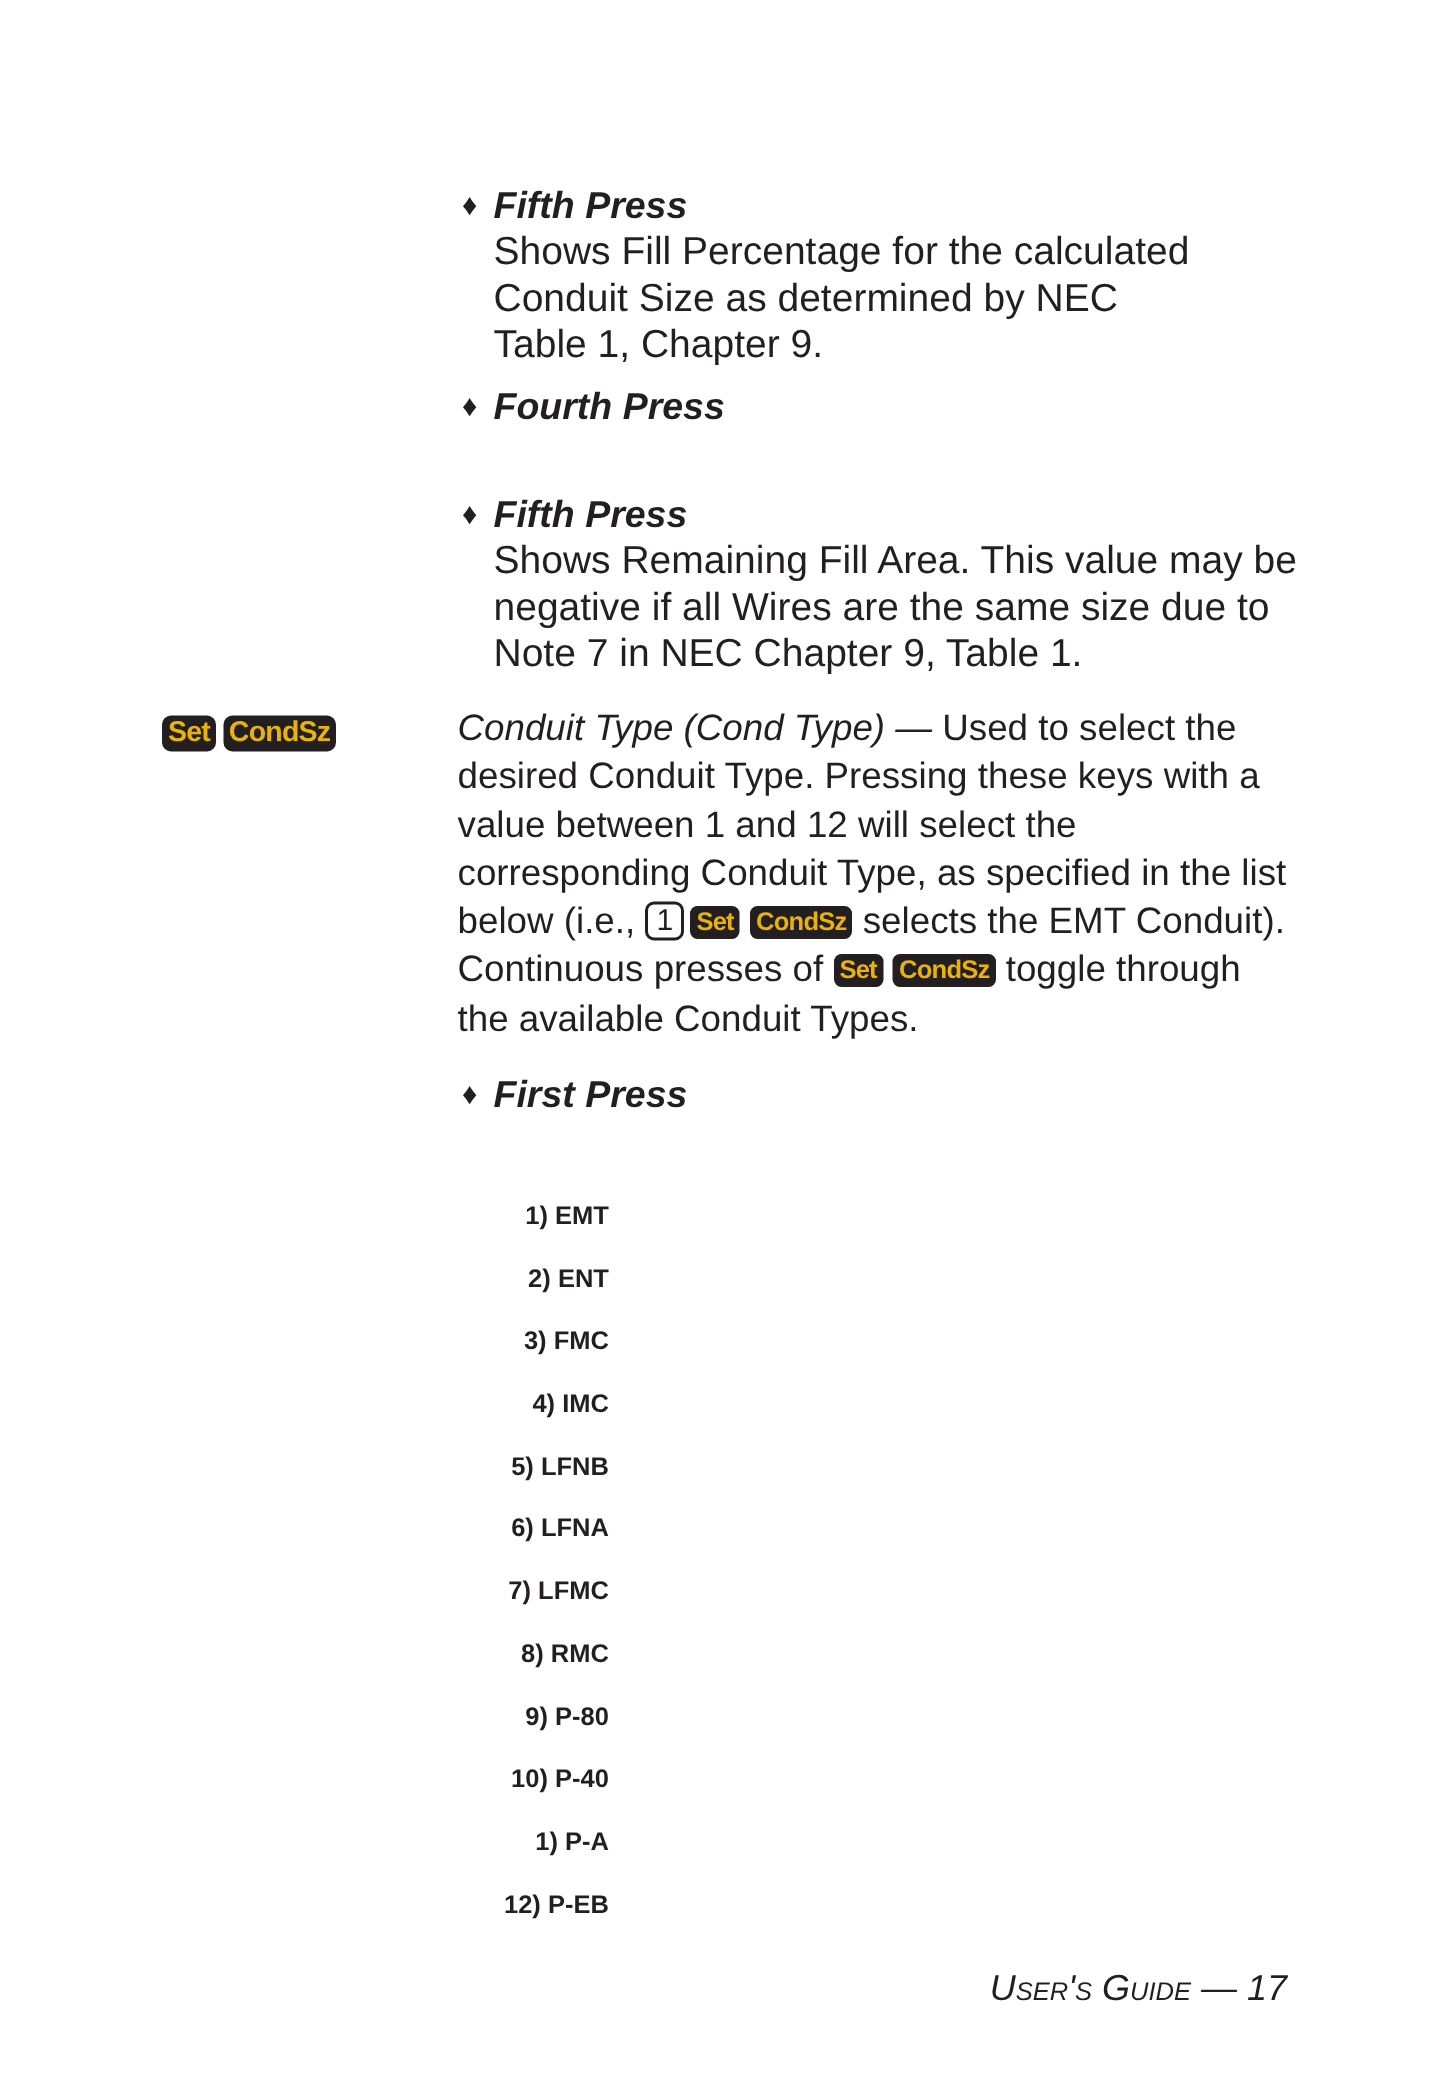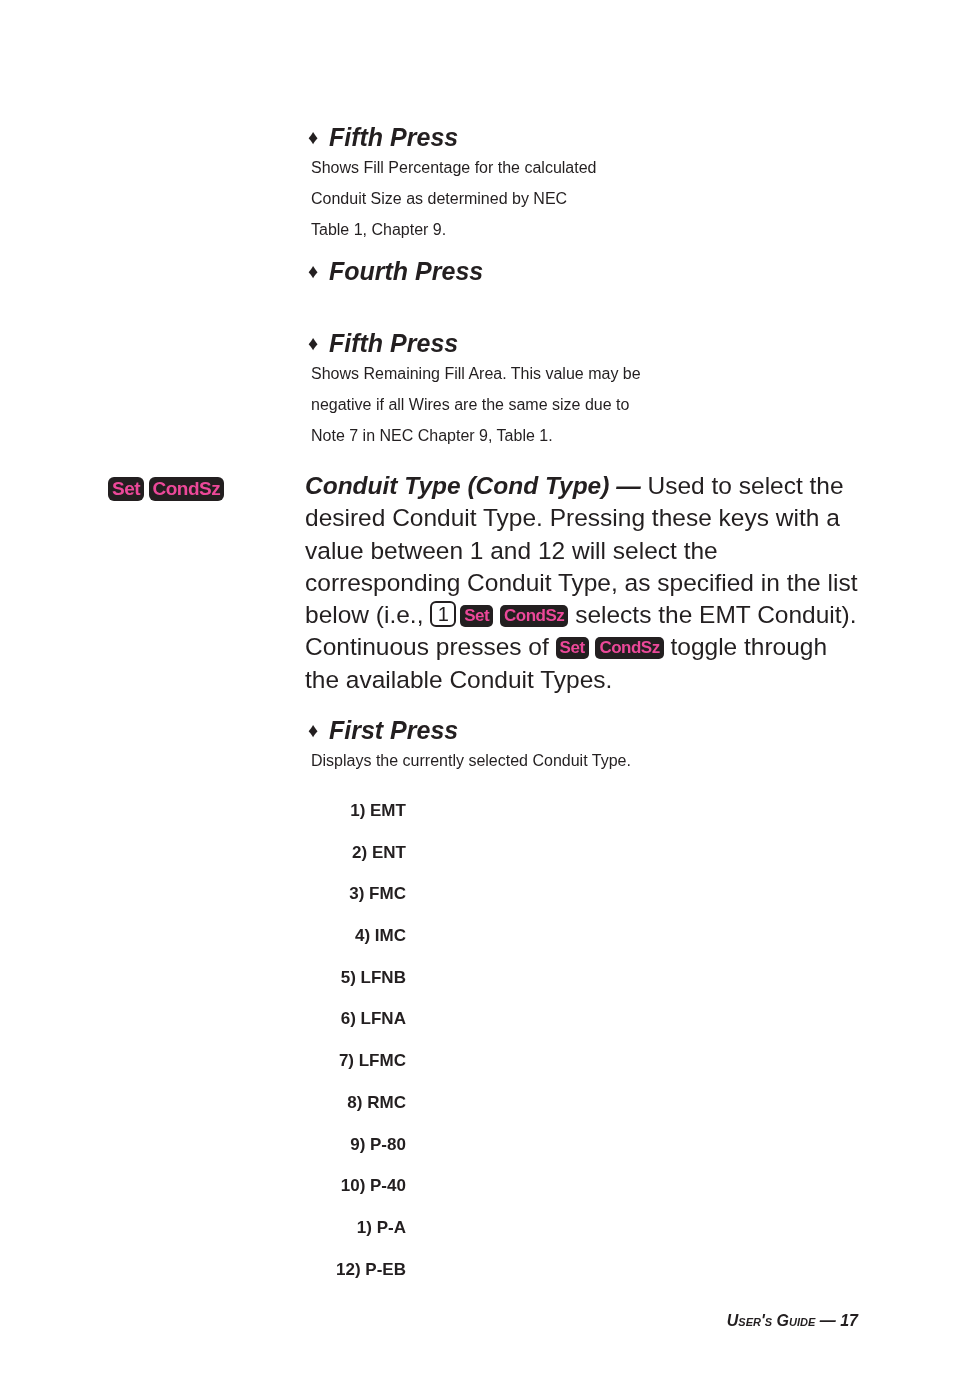--- a/index.html
+++ b/index.html
@@ -8,43 +8,43 @@
     font-family: "Liberation Sans", sans-serif; color: #231f20;
   }
   .abs { position: absolute; }
   .press-block { position: absolute; left: 308px; width: 560px; }
   .press-title {
     font-size: 25px; font-weight: bold; font-style: italic; line-height: 30px;
     display: flex; align-items: center;
   }
   .diamond { font-style: normal; font-size: 20px; width: 21px; display: inline-block; }
   .press-body {
-    margin-left: 3px; font-size: 16px; line-height: 31px; white-space: pre-line;
+    margin-left: 21px; font-size: 26px; line-height: 31px; white-space: pre-line;
   }
   .key {
-    display: inline-block; background: #231f20; color: #ec4899; font-weight: bold;
+    display: inline-block; background: #231f20; color: #eab308; font-weight: bold;
     border-radius: 6px; padding: 0 4px; line-height: 24px; height: 24px;
     font-size: 19px; vertical-align: 3px; letter-spacing: -0.5px;
   }
   .key.sm { font-size: 17px; height: 22px; line-height: 22px; border-radius: 5px; vertical-align: 2px; }
   .numkey {
     display: inline-block; border: 2px solid #231f20; border-radius: 6px;
     width: 22px; height: 22px; line-height: 22px; text-align: center;
     font-size: 20px; vertical-align: 2px; margin-right: 4px;
   }
   .para {
     position: absolute; left: 305px; top: 470px; width: 560px;
     font-size: 24.5px; line-height: 32.3px;
   }
-  .para .lead { font-weight: bold; font-style: italic; }
+  .para .lead { font-weight: normal; font-style: italic; }
   .list { position: absolute; left: 336px; top: 795px; }
   .list-item { font-size: 17px; font-weight: bold; height: 41.7px; line-height: 32px; text-align: right; }
   .footer {
-    position: absolute; right: 96px; top: 1312px; font-size: 16px;
-    font-weight: bold; font-style: italic; font-variant: small-caps;
+    position: absolute; right: 96px; top: 1312px; font-size: 24px;
+    font-weight: normal; font-style: italic; font-variant: small-caps;
   }
 </style>
 </head>
 <body>
 
 <div class="press-block" style="top:122px">
   <div class="press-title">
       <span class="diamond">♦</span>
       <span>Fifth Press</span>
     </div>
@@ -75,21 +75,20 @@
 
 <div class="para">
   <span class="lead">Conduit Type (Cond Type) —</span><span> Used to select the desired Conduit Type. Pressing these keys with a value between 1 and 12 will select the corresponding Conduit Type, as specified in the list below (i.e., </span><span class="numkey">1</span><span class="key sm">Set</span> <span class="key sm">CondSz</span><span> selects the EMT Conduit). Continuous presses of </span><span class="key sm">Set</span> <span class="key sm">CondSz</span><span> toggle through the available Conduit Types.</span>
 </div>
 
 <div class="press-block" style="top:715px">
   <div class="press-title">
       <span class="diamond">♦</span>
       <span>First Press</span>
     </div>
-  <div class="press-body">Displays the currently selected Conduit Type.</div>
 </div>
 
 <div class="list">
   <div class="list-item">1) EMT</div>
   <div class="list-item">2) ENT</div>
   <div class="list-item">3) FMC</div>
   <div class="list-item">4) IMC</div>
   <div class="list-item">5) LFNB</div>
   <div class="list-item">6) LFNA</div>
   <div class="list-item">7) LFMC</div>

